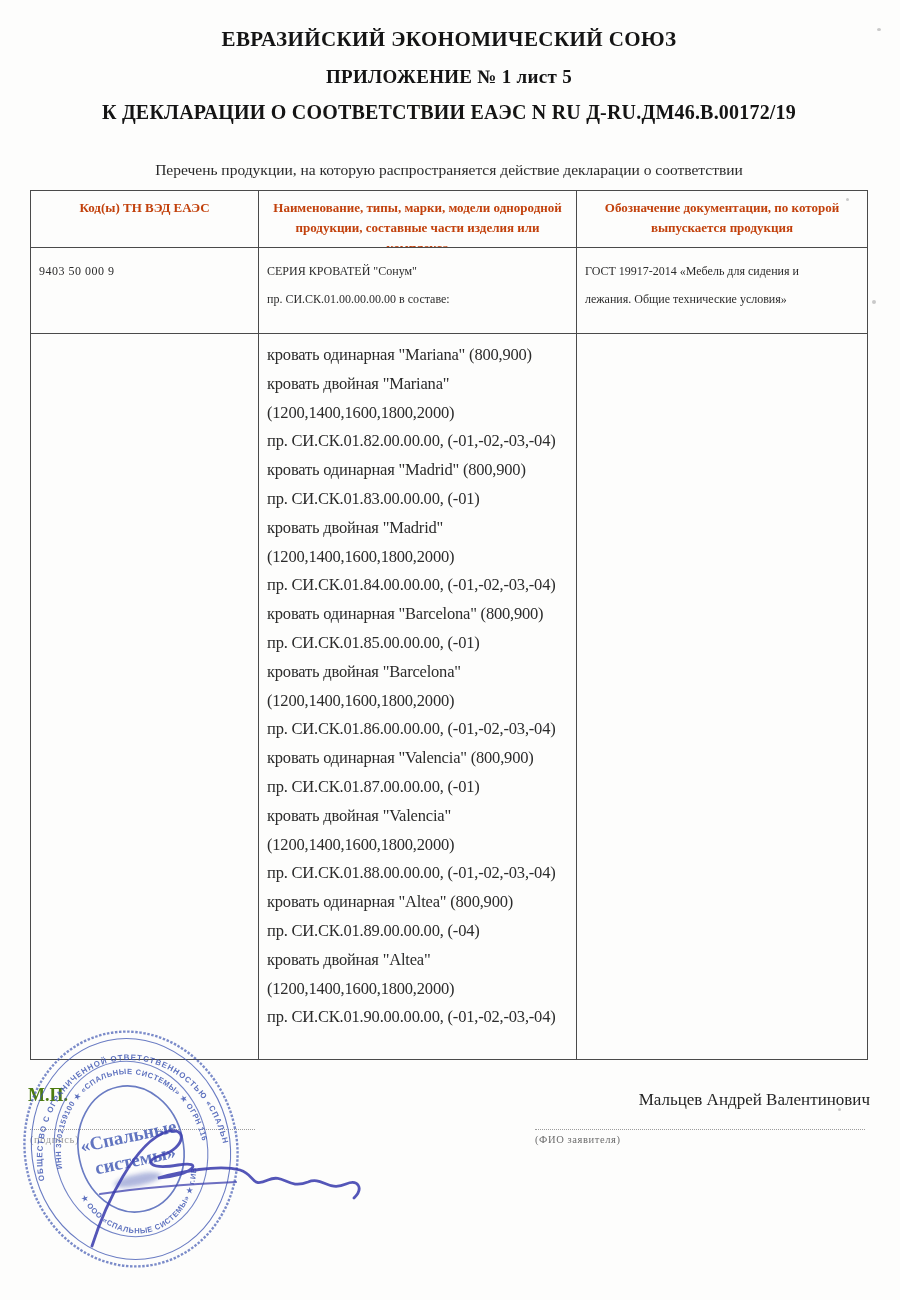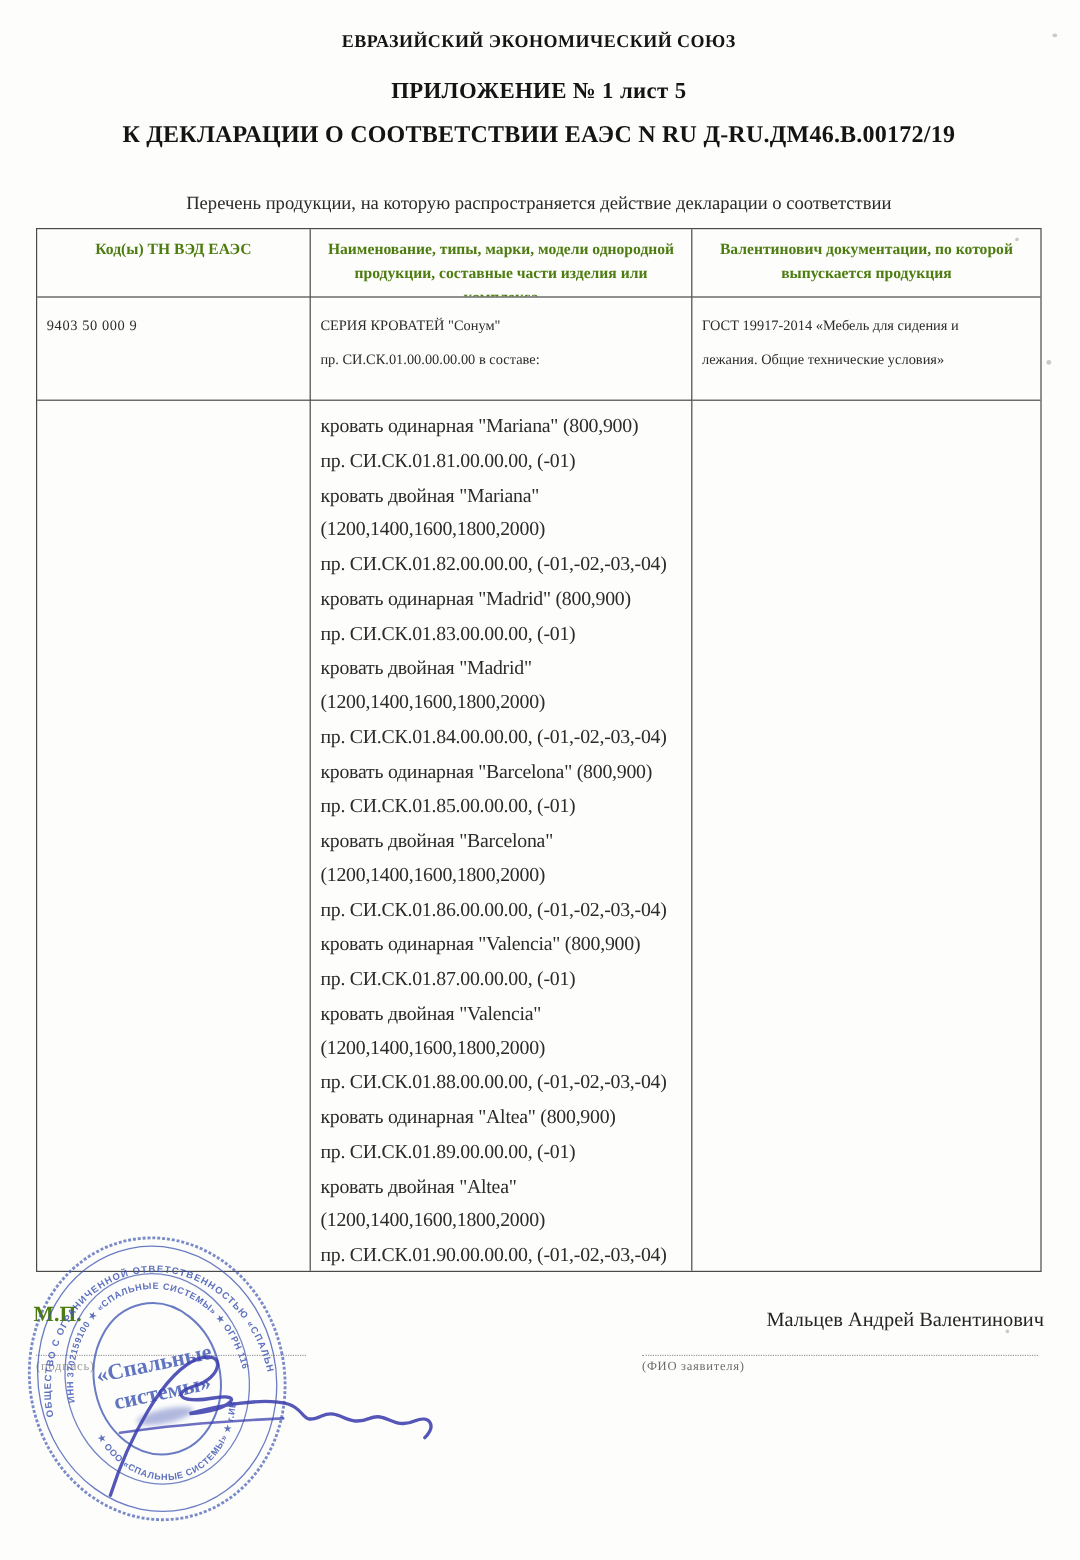--- a/index.html
+++ b/index.html
@@ -3,35 +3,35 @@
 <meta charset="utf-8">
 <style>
   html,body{margin:0;padding:0;background:#e8e8e8;}
   .page{
     position:relative; width:900px; height:1300px; margin:0 auto;
     background:#fdfdfc; overflow:hidden;
     font-family:"Liberation Serif","DejaVu Serif",serif; color:#262626;
   }
   
   .hdr{position:absolute; left:30px; width:838px; text-align:center; color:#141414;}
-  .hdr1{top:27px;  font-size:15px; font-weight:bold; letter-spacing:.4px;}
+  .hdr1{top:27px;  font-size:21px; font-weight:bold; letter-spacing:.4px;}
   .hdr2{top:66px;  font-size:19px; font-weight:bold; letter-spacing:.3px;}
   .hdr3{top:101px; font-size:20px; font-weight:bold; letter-spacing:.2px;}
   .sub {top:161px; font-size:15.5px; font-weight:normal; color:#2a2a2a;}
   
   .doc-table{
     position:absolute; left:30px; top:190px; width:838px; height:870px;
     display:grid; grid-template-columns:228px 318px 1fr; grid-template-rows:57px 86px 1fr;
     border:1.5px solid #4a4a4a; box-sizing:border-box;
   }
   .cell{border-right:1.5px solid #4a4a4a; border-bottom:1.5px solid #4a4a4a; box-sizing:border-box; overflow:hidden;}
   .cell.last-col{border-right:none;}
   .cell.last-row{border-bottom:none;}
   .th{
-    font-size:13px; font-weight:bold; text-align:center; color:#4d7c0f;
+    font-size:13px; font-weight:bold; text-align:center; color:#c2410c;
     padding:7px 10px 0 10px; line-height:1.55;
   }
   .td{font-size:12px; padding:9px 8px 0 8px; line-height:28px; white-space:pre-line; color:#2b2b2b;}
   .td-code{letter-spacing:.5px;}
   .lines{font-size:16.5px; padding:7px 4px 0 8px; color:#2b2b2b; letter-spacing:-0.2px;}
   .lines div{line-height:28.8px; white-space:nowrap;}
   
   .mp{position:absolute; left:28px; top:1085px; font-size:18px; font-weight:bold; color:#4d7c0f; z-index:1;}
   .sig-line{position:absolute; border-top:1.6px dotted #9c9c9c; height:0; z-index:1;}
   .sig-line.left {left:30px;  width:225px; top:1129px;}
@@ -53,52 +53,51 @@
 <div class="page">
 
   <div class="hdr hdr1">ЕВРАЗИЙСКИЙ ЭКОНОМИЧЕСКИЙ СОЮЗ</div>
   <div class="hdr hdr2">ПРИЛОЖЕНИЕ № 1 лист 5</div>
   <div class="hdr hdr3">К ДЕКЛАРАЦИИ О СООТВЕТСТВИИ ЕАЭС N RU Д-RU.ДМ46.В.00172/19</div>
   <div class="hdr sub">Перечень продукции, на которую распространяется действие декларации о соответствии</div>
 
   <div class="doc-table">
     <div class="cell th">Код(ы) ТН ВЭД ЕАЭС</div>
     <div class="cell th">Наименование, типы, марки, модели однородной продукции, составные части изделия или комплекса</div>
-    <div class="cell th last-col">Валентинович документации, по которой выпускается продукция</div>
+    <div class="cell th last-col">Обозначение документации, по которой выпускается продукция</div>
 
     <div class="cell td td-code">9403 50 000 9</div>
     <div class="cell td">СЕРИЯ КРОВАТЕЙ "Сонум"
 пр. СИ.СК.01.00.00.00.00 в составе:</div>
     <div class="cell td last-col">ГОСТ 19917-2014 «Мебель для сидения и
 лежания. Общие технические условия»</div>
 
     <div class="cell last-row"></div>
     <div class="cell last-row lines">
         <div>кровать одинарная "Mariana" (800,900)</div>
-        <div>пр. СИ.СК.01.81.00.00.00, (-01)</div>
         <div>кровать двойная "Mariana"</div>
         <div>(1200,1400,1600,1800,2000)</div>
         <div>пр. СИ.СК.01.82.00.00.00, (-01,-02,-03,-04)</div>
         <div>кровать одинарная "Madrid" (800,900)</div>
         <div>пр. СИ.СК.01.83.00.00.00, (-01)</div>
         <div>кровать двойная "Madrid"</div>
         <div>(1200,1400,1600,1800,2000)</div>
         <div>пр. СИ.СК.01.84.00.00.00, (-01,-02,-03,-04)</div>
         <div>кровать одинарная "Barcelona" (800,900)</div>
         <div>пр. СИ.СК.01.85.00.00.00, (-01)</div>
         <div>кровать двойная "Barcelona"</div>
         <div>(1200,1400,1600,1800,2000)</div>
         <div>пр. СИ.СК.01.86.00.00.00, (-01,-02,-03,-04)</div>
         <div>кровать одинарная "Valencia" (800,900)</div>
         <div>пр. СИ.СК.01.87.00.00.00, (-01)</div>
         <div>кровать двойная "Valencia"</div>
         <div>(1200,1400,1600,1800,2000)</div>
         <div>пр. СИ.СК.01.88.00.00.00, (-01,-02,-03,-04)</div>
         <div>кровать одинарная "Altea" (800,900)</div>
-        <div>пр. СИ.СК.01.89.00.00.00, (-01)</div>
+        <div>пр. СИ.СК.01.89.00.00.00, (-04)</div>
         <div>кровать двойная "Altea"</div>
         <div>(1200,1400,1600,1800,2000)</div>
         <div>пр. СИ.СК.01.90.00.00.00, (-01,-02,-03,-04)</div>
       </div>
     <div class="cell last-row last-col"></div>
   </div>
 
   <div class="mp">М.П.</div>
 
   <div class="sig-line left"></div>

